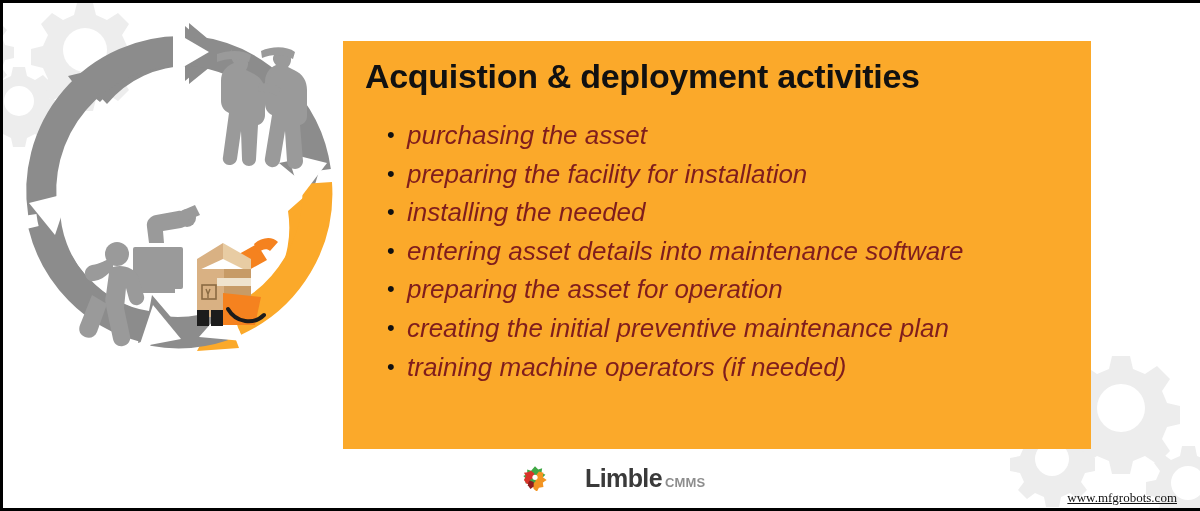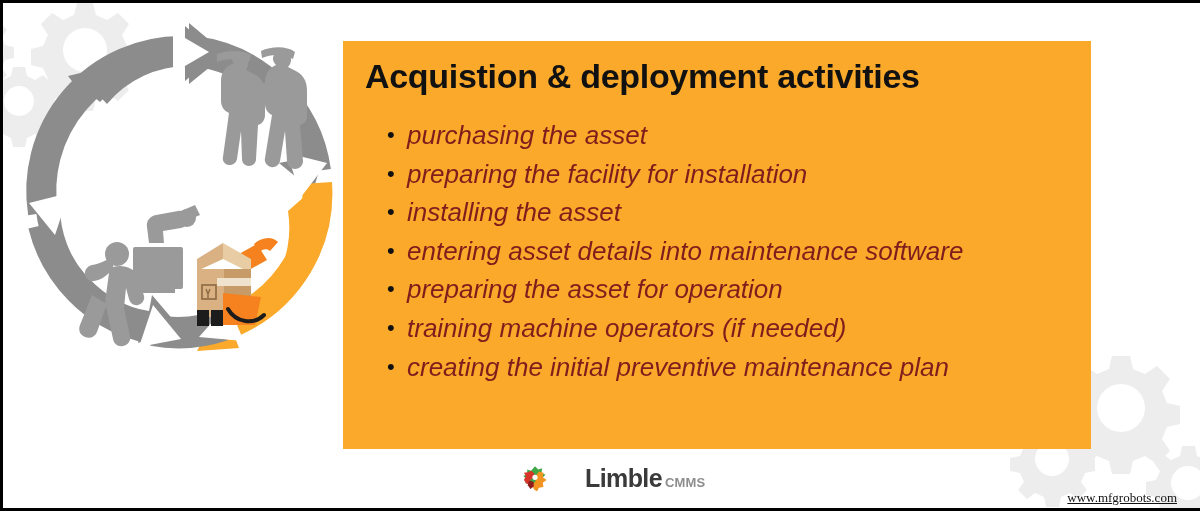--- a/index.html
+++ b/index.html
@@ -299,25 +299,25 @@
         <path d="M207 288 c8 14 26 16 36 6" fill="none" stroke="#1c1c1c" stroke-width="4" stroke-linecap="round"></path>
       </g>
     </svg>
   </div>
 
   <div class="panel">
     <div class="panel-title">Acquistion &amp; deployment activities</div>
     <ul class="bullet-list">
       <li class="bullet-item">purchasing the asset</li>
       <li class="bullet-item">preparing the facility for installation</li>
-      <li class="bullet-item">installing the asset</li>
+      <li class="bullet-item">installing the needed</li>
       <li class="bullet-item">entering asset details into maintenance software</li>
       <li class="bullet-item">preparing the asset for operation</li>
+      <li class="bullet-item">creating the initial preventive maintenance plan</li>
       <li class="bullet-item">training machine operators (if needed)</li>
-      <li class="bullet-item">creating the initial preventive maintenance plan</li>
     </ul>
   </div>
 
   <div class="logo">
     <svg class="logo-mark" viewBox="0 0 40 40">
       <g>
         <path d="M20 2 l5 5 l6-2 l-1 7 l6 3 l-5 5 l3 6 l-7 1 l-1 6 l-6-3 l-5 4 l-3-6 l-7 0 l2-6 l-5-5 l6-3 l0-7 l6 2 z" fill="#3fa845"></path>
         <path d="M26 10 l7 2 l-1 7 l6 4 l-6 4 l1 7 l-7 1 l-3 6 l-5-4 l-2-7 l5-5 l-1-7 z" fill="#f39422"></path>
         <path d="M14 9 l5 4 l-1 7 l-6 3 l1 7 l-6-1 l-4-6 l3-6 l-3-5 l6-1 z" fill="#d8352a"></path>
         <path d="M12 24 l6 2 l0 7 l-5 4 l-4-6 l1-5 z" fill="#8f1d1d"></path>

